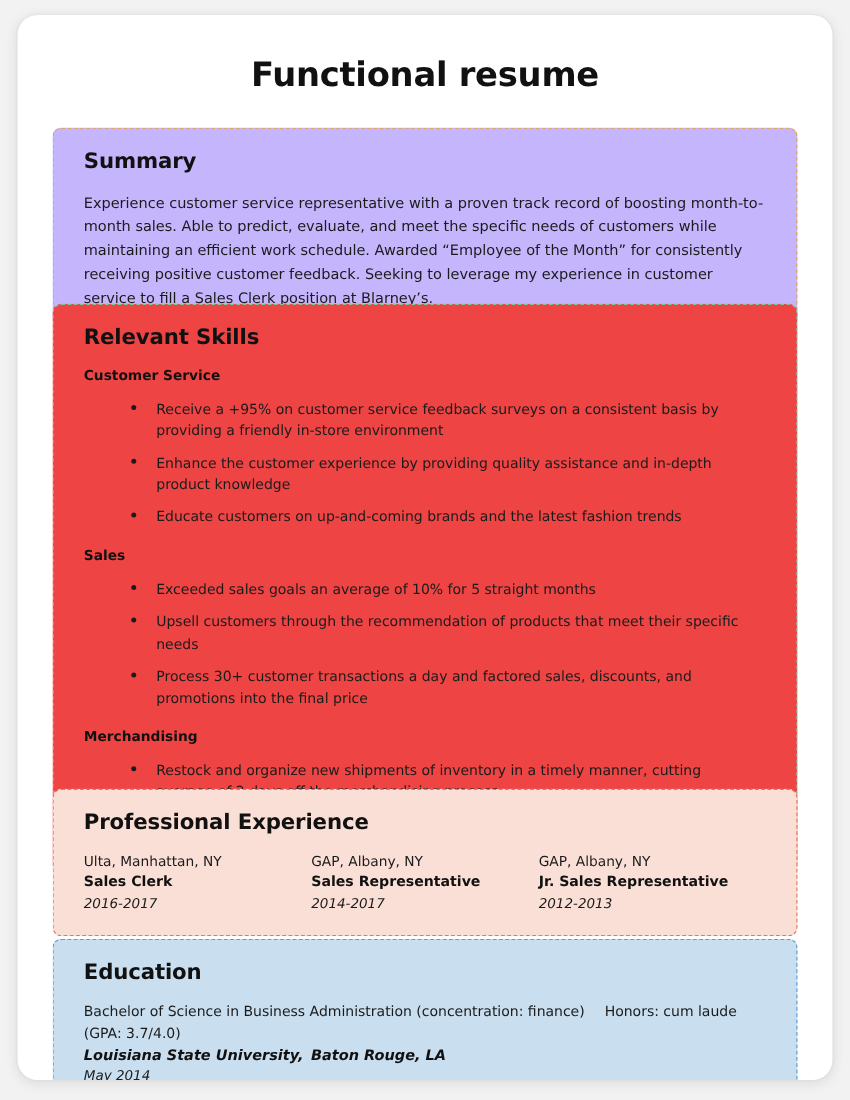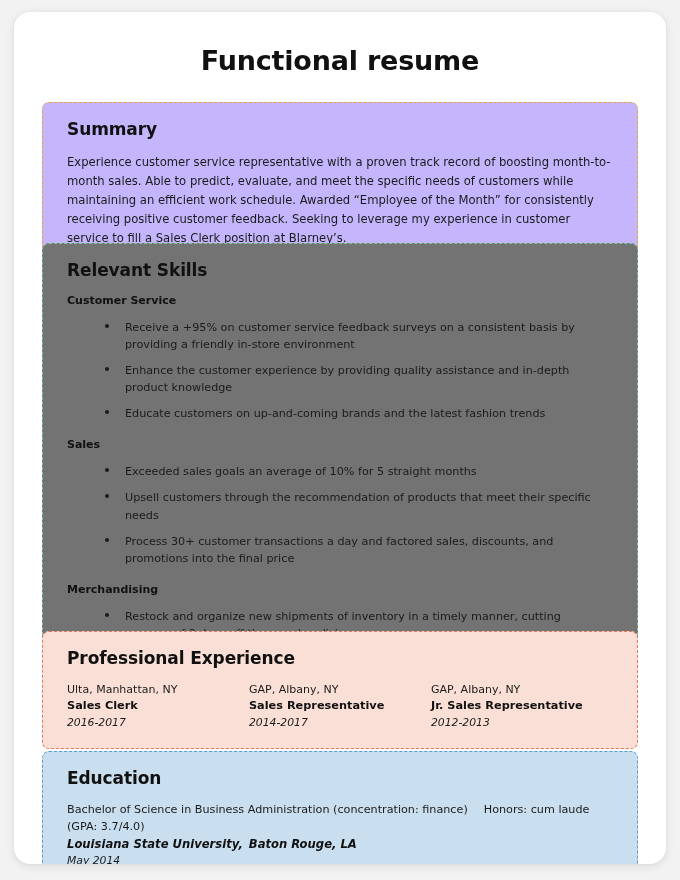--- a/index.html
+++ b/index.html
@@ -64,21 +64,21 @@
   .summary-body {
     font-size: 11.6px;
     color: #1b1b1b;
     line-height: 1.62;
     margin: 0;
   }
 
   
   .sec-skills {
     top: 231px;
-    background: #737373;
+    background: #ef4444;
     border-color: #7cc49b;
     padding-bottom: 18px;
   }
   .skill-group { margin-bottom: 16px; }
   .skill-group:last-child { margin-bottom: 0; }
   .skill-heading {
     font-size: 11px;
     font-weight: bold;
     color: #111111;
     margin: 0 0 11px 0;

